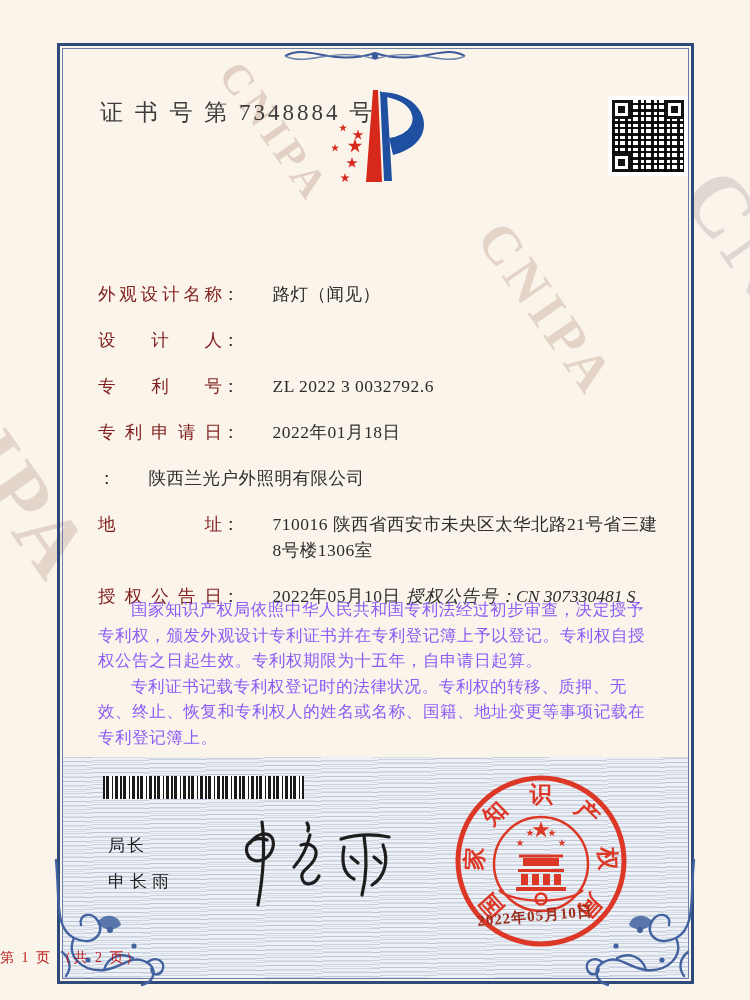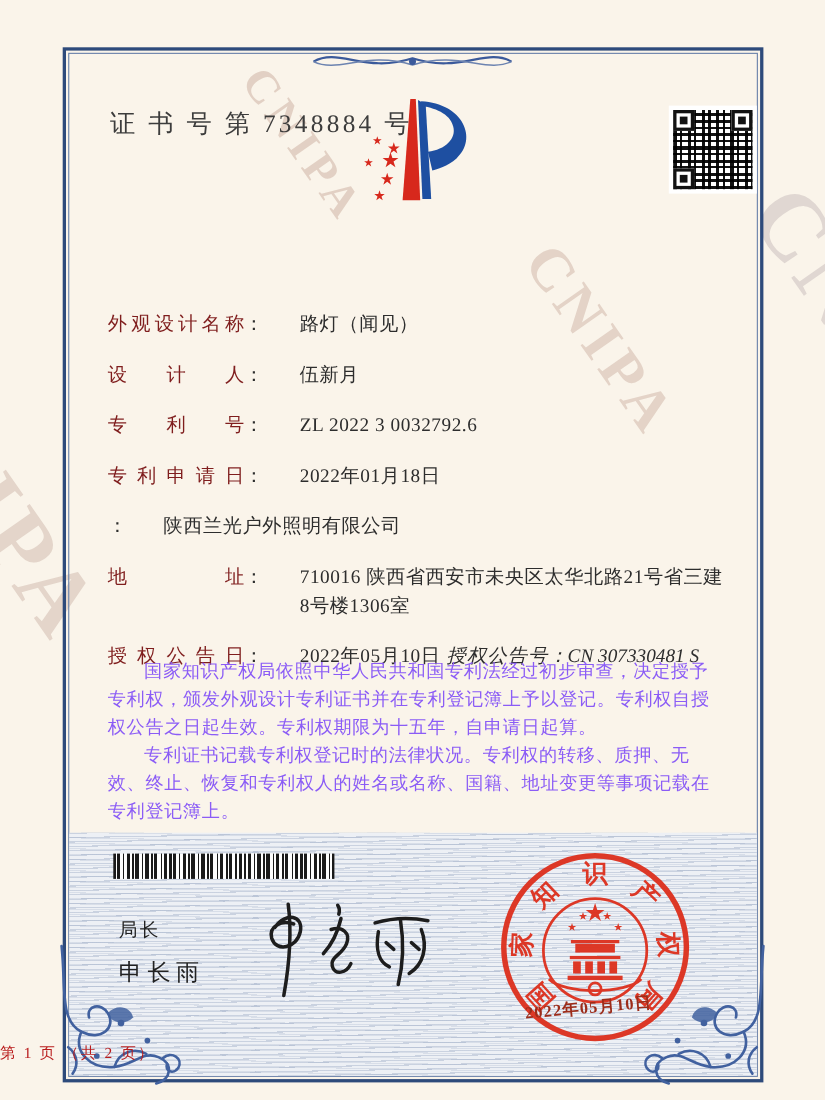--- a/index.html
+++ b/index.html
@@ -34,21 +34,21 @@
   .g2{position:absolute;left:308px;top:0;display:flex;line-height:26px;font-style:italic;}
   .g2 .g-label{letter-spacing:1px;}
   .paras{position:absolute;left:98px;top:597px;width:562px;}
   .paras p{margin:0;text-indent:2em;font-size:16.5px;line-height:25.5px;letter-spacing:.6px;color:#8b5cf6;}
   .barcode{position:absolute;left:103px;top:776px;width:201px;height:23px;
       background:repeating-linear-gradient(90deg,#191919 0 2px,#fdfdfd 2px 3px,#191919 3px 6px,#fdfdfd 6px 9px,
                  #191919 9px 10px,#fdfdfd 10px 12px,#191919 12px 15px,#fdfdfd 15px 17px);}
   .sig-title{position:absolute;left:108px;top:834px;font-family:"Liberation Sans","DejaVu Sans",sans-serif;
              font-size:17px;letter-spacing:2px;color:#222;}
   .sig-name{position:absolute;left:108px;top:870px;font-family:Liberation Serif, serif;
-            font-size:21px;letter-spacing:5px;color:#222;}
+            font-size:17px;letter-spacing:5px;color:#222;}
   .sig-svg{position:absolute;left:222px;top:815px;}
   .seal-svg{position:absolute;left:452px;top:772px;opacity:.95;}
   .seal-char{font-size:23px;font-weight:bold;fill:#dd2f1c;font-family:"Liberation Serif",serif;}
   .seal-date{position:absolute;left:477px;top:905px;width:160px;transform:rotate(-5deg);
              font-size:15px;font-weight:bold;letter-spacing:1px;color:#9c2c1a;}
   .footer{position:absolute;left:0;right:0;top:949px;text-align:left;font-size:14px;letter-spacing:2px;color:#b91c1c;}
   .flourish{position:absolute;}
   .fl-left{left:48px;top:858px;}
   .fl-right{left:572px;top:858px;transform:scaleX(-1);}
   .top-orn{position:absolute;left:280px;top:40px;}
@@ -108,21 +108,20 @@
 
   <div class="fields">
     <div class="frow">
       <span class="f-label">外观设计名称</span>
         <span class="f-sep">：</span>
         <span class="f-value">路灯（闻见）</span>
     </div>
     <div class="frow">
       <span class="f-label">设计人</span>
         <span class="f-sep">：</span>
-        <span class="f-value">伍新月</span>
     </div>
     <div class="frow">
       <span class="f-label">专利号</span>
         <span class="f-sep">：</span>
         <span class="f-value">ZL 2022 3 0032792.6</span>
     </div>
     <div class="frow">
       <span class="f-label">专利申请日</span>
         <span class="f-sep">：</span>
         <span class="f-value">2022年01月18日</span>

